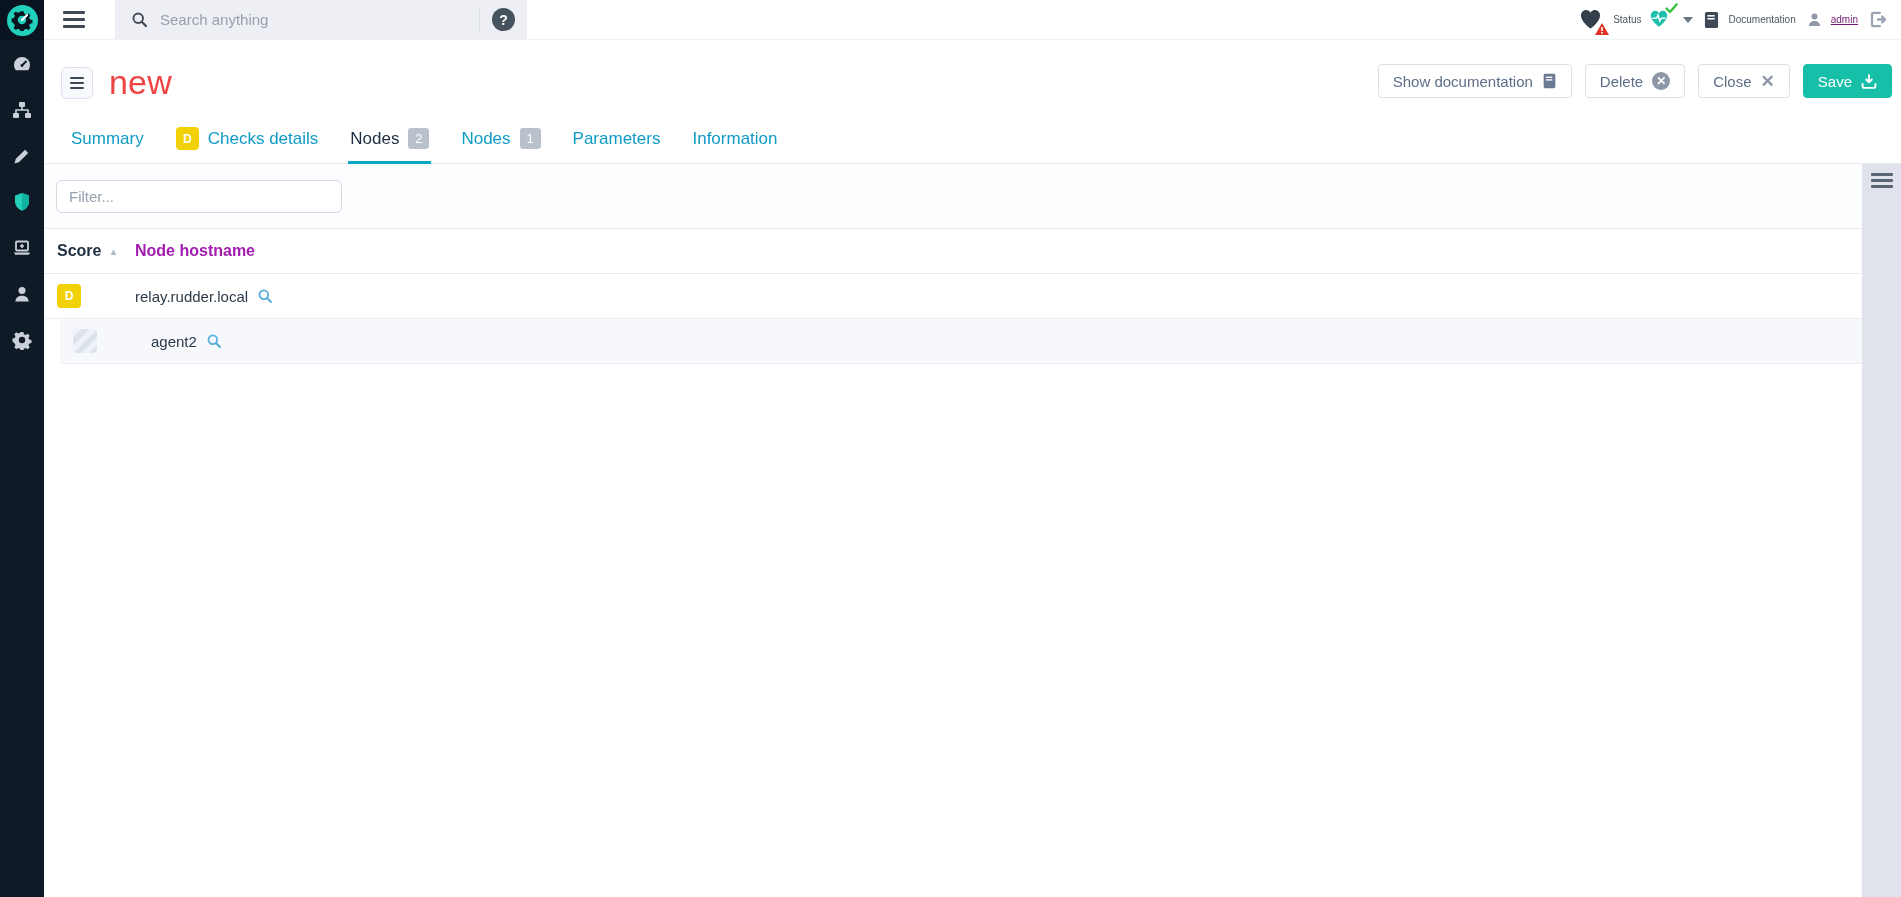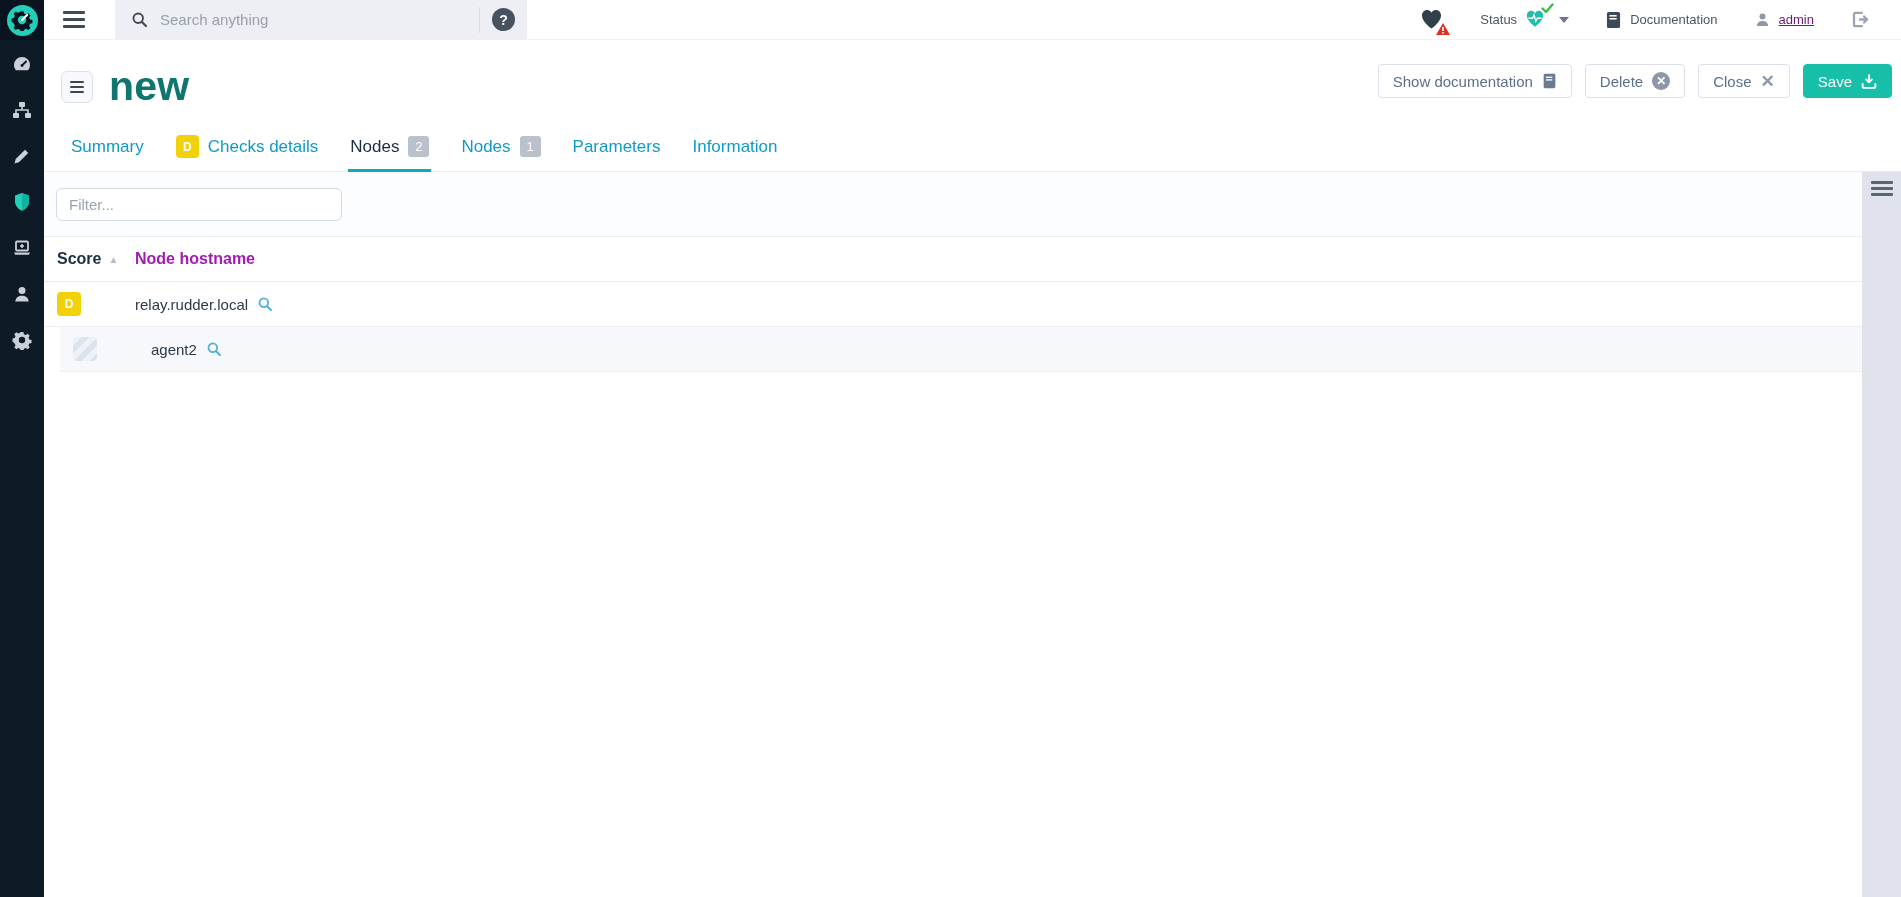--- a/index.html
+++ b/index.html
@@ -21,35 +21,35 @@
   
   .topbar { height:40px; background:#ffffff; display:flex; align-items:center; border-bottom:1px solid #f0f2f6; }
   .nav-burger { margin-left:19px; width:22px; cursor:pointer; display:flex; flex-direction:column; gap:4px; }
   .nav-burger span { height:3px; background:#3f4a56; border-radius:1px; }
   .searchbox { margin-left:30px; width:412px; height:40px; background:#edeff4; display:flex; align-items:center; }
   .searchbox .mag { margin:0 12px 0 16px; }
   .searchbox input { flex:1; border:none; outline:none; background:transparent; font-size:15px; color:#3d4754; font-family:"Liberation Sans",sans-serif; }
   .searchbox input::placeholder { color:#97a1ae; }
   .search-divider { width:1px; height:26px; background:#d9dde5; }
   .help-btn { width:23px; height:23px; border-radius:50%; background:#47525f; color:#fff; font-size:14px; font-weight:bold; display:flex; align-items:center; justify-content:center; margin:0 12px; cursor:pointer; }
-  .nav-right { margin-left:auto; display:flex; align-items:center; gap:36px; padding-right:32px; font-size:13px; color:#4a5663; }
+  .nav-right { margin-left:auto; display:flex; align-items:center; gap:10px; padding-right:14px; font-size:10px; color:#4a5663; }
   .nav-item { display:flex; align-items:center; gap:8px; cursor:pointer; }
   .heart-wrap { position:relative; width:24px; height:22px; }
   .heart-wrap .warn { position:absolute; right:-6px; bottom:-4px; }
   .caret-down { width:0; height:0; border-left:5px solid transparent; border-right:5px solid transparent; border-top:6px solid #6b7684; margin-left:4px; }
   .status-ok { position:relative; width:22px; height:20px; }
   .status-ok .check { position:absolute; top:-7px; right:-7px; }
   .admin-label { color:#701a75;text-decoration:underline; }
   
   .content { position:relative; flex:1; background:#ffffff; display:flex; flex-direction:column; }
   .page-head { padding:23px 0 0 17px; }
   .title-row { display:flex; align-items:center; gap:16px; }
   .menu-btn { width:32px; height:32px; border:1px solid #dce1ec; background:#f7f9fc; border-radius:6px; display:flex; flex-direction:column; justify-content:center; align-items:center; gap:3px; cursor:pointer; }
   .menu-btn span { width:14px; height:2px; background:#3c4654; border-radius:1px; }
-  h1.page-title { font-size:41px; font-weight:700; color:#0f766e; letter-spacing:.2px; }
+  h1.page-title { font-size:34px; font-weight:400; color:#ef4444; letter-spacing:.2px; }
   .subtitle { margin:7px 0 0 2px; display:flex; align-items:center; gap:7px; font-size:14px; color:#76839a; }
   .subtitle .dot { color:#9aa3b2; font-size:10px; margin:0 4px; }
   .subtitle .id-label { font-weight:700; color:#5e6c84; }
   
   .actions { position:absolute; top:24px; right:9px; display:flex; gap:13px; }
   .btn { height:34px; padding:0 14px; border:1px solid #dbe0eb; border-radius:4px; background:#fff; color:#5d6f88; font-size:15px; display:flex; align-items:center; gap:9px; cursor:pointer; font-family:"Liberation Sans",sans-serif; }
   .btn .circle-x { width:18px; height:18px; border-radius:50%; background:#8d97a8; color:#fff; font-size:12px; font-weight:bold; display:flex; align-items:center; justify-content:center; }
   .btn .plain-x { color:#8d97a8; font-size:17px; font-weight:bold; }
   .btn.save { background:#17bfa8; border-color:#17bfa8; color:#fff; }
   

